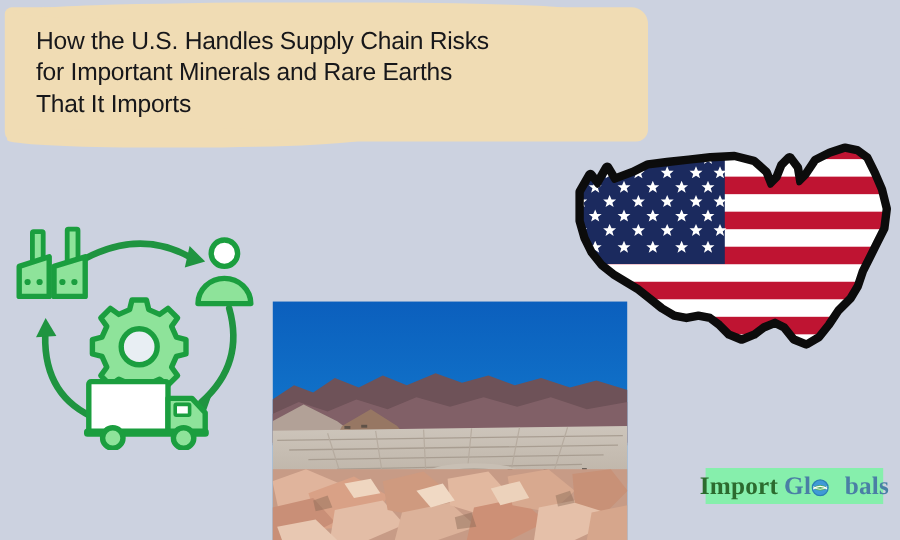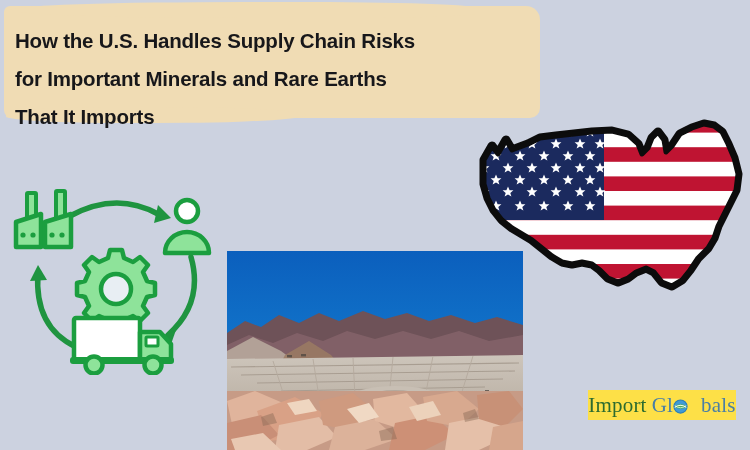--- a/index.html
+++ b/index.html
@@ -20,23 +20,23 @@
   }
   .title-highlight:before{
     content:"";position:absolute;left:6px;top:-4px;width:470px;height:16px;
     background:#f0dcb4;border-radius:50% 40% 30% 50%;
   }
   .title-highlight:after{
     content:"";position:absolute;left:2px;bottom:-5px;width:300px;height:16px;
     background:#f0dcb4;border-radius:40% 50% 50% 40%;
   }
   .title-text{
-    position:absolute;left:15px;top:22px;width:520px;
-    font-size:20.5px;font-weight:bold;color:#17171a;
-    line-height:38px;letter-spacing:-0.2px;
+    position:absolute;left:30px;top:22px;width:520px;
+    font-size:20.5px;font-weight:normal;color:#17171a;
+    line-height:26px;letter-spacing:-0.2px;
     white-space:pre-line;
   }
 
   
   .cycle-icon{position:absolute;left:8px;top:185px;width:215px;height:190px;}
   .cycle-icon svg{display:block;width:215px;height:190px;}
 
   
   .mine-photo{
     position:absolute;left:227px;top:251px;width:296px;height:199px;
@@ -44,21 +44,21 @@
   }
   .mine-photo svg{display:block;width:296px;height:199px;}
 
   
   .us-map{position:absolute;left:452px;top:118px;width:292px;height:190px;}
   .us-map svg{display:block;width:292px;height:190px;}
 
   
   .logo-box{
     position:absolute;left:588px;top:390px;width:148px;height:30px;
-    background:#fde047;display:flex;align-items:center;justify-content:center;
+    background:#86efac;display:flex;align-items:center;justify-content:center;font-weight:bold;
   }
   .logo-text{
     font-family:"Liberation Serif", serif;
     font-size:21px;letter-spacing:0.2px;white-space:nowrap;
     display:flex;align-items:baseline;
   }
   .logo-import{color:#2c6b2f;}
   .logo-gl{color:#4a7fa5;margin-left:5px;}
   .logo-bals{color:#4a7fa5;margin-left:13px;}
   .logo-globe{display:inline-block;width:15px;height:15px;position:relative;top:2px;margin:0 0px;}

